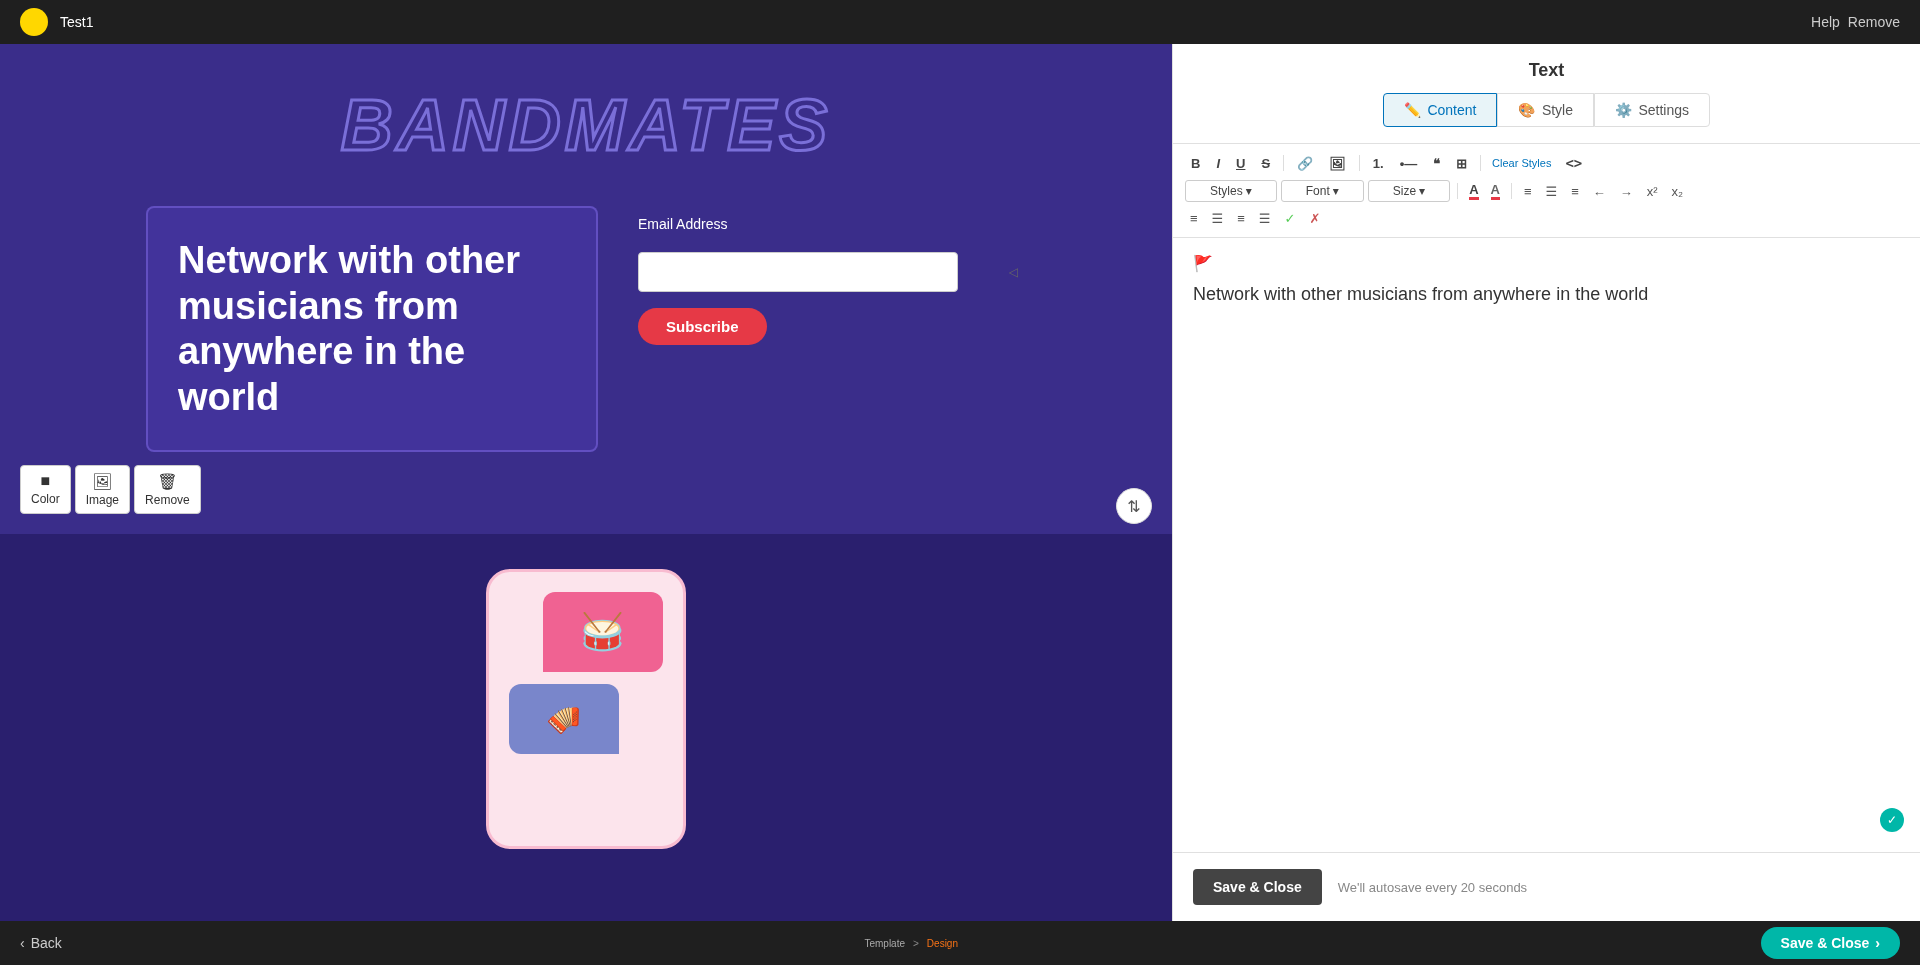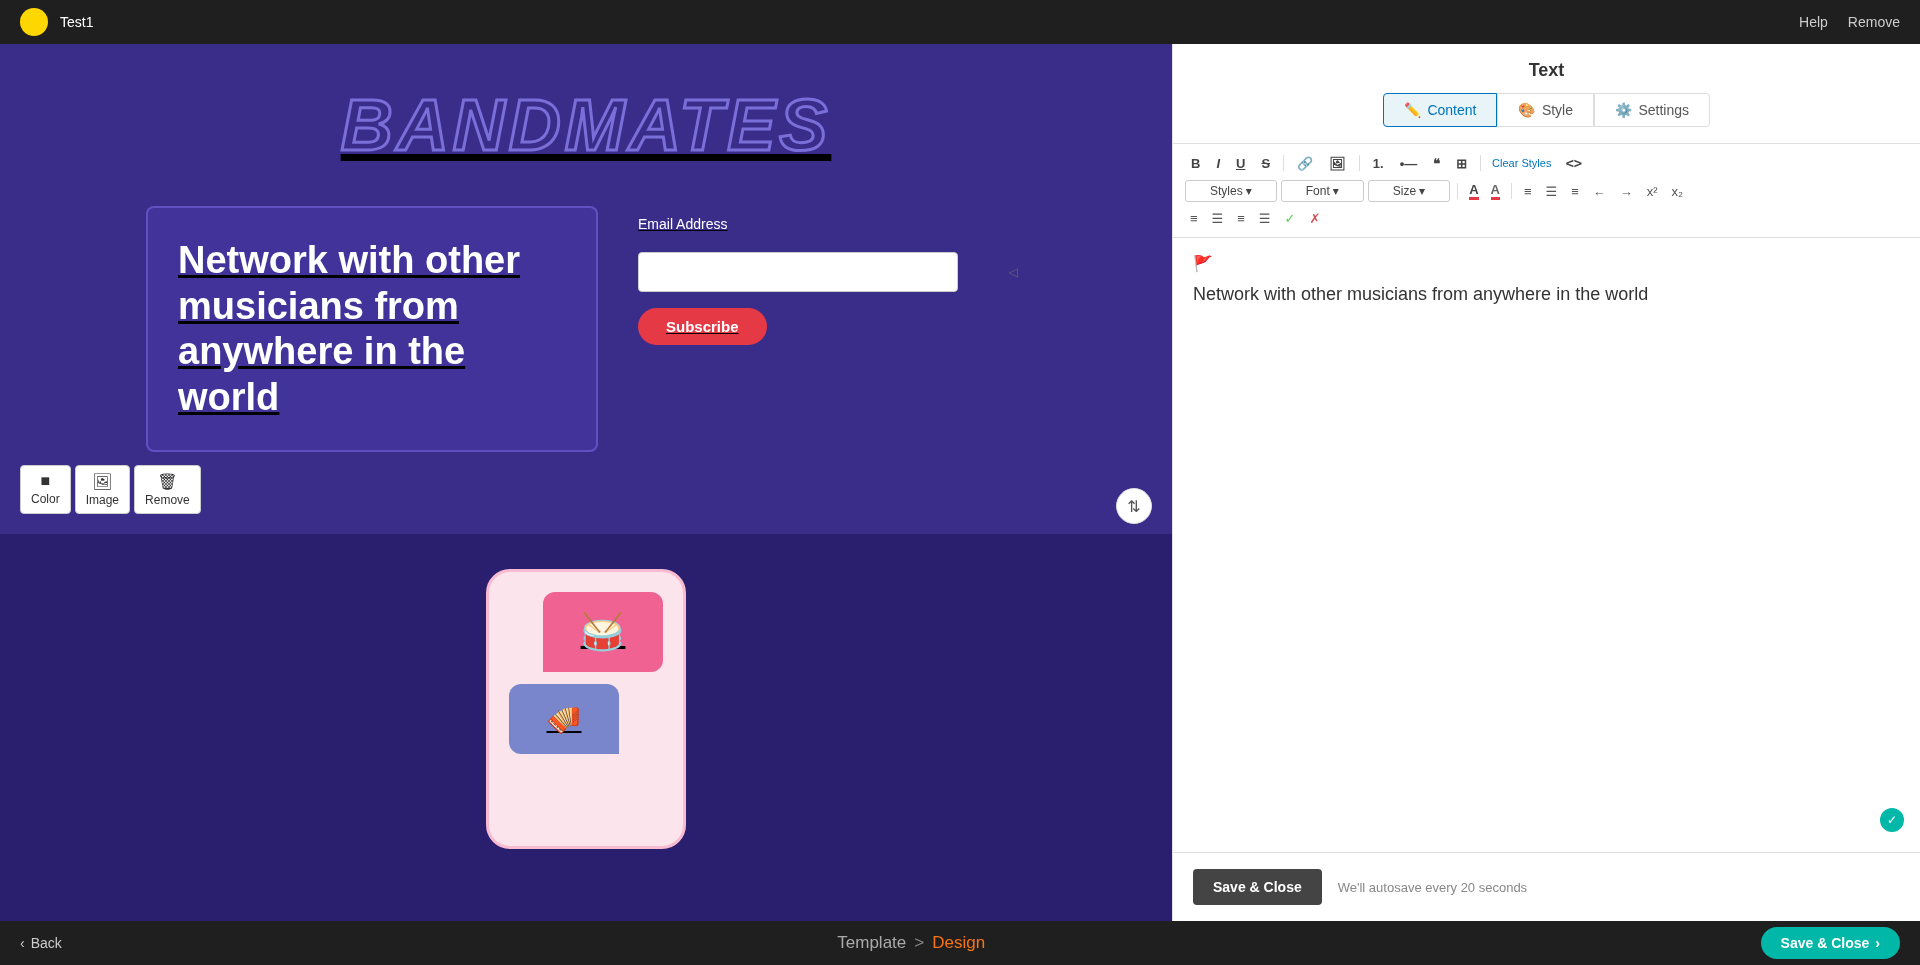--- a/index.html
+++ b/index.html
@@ -15,39 +15,39 @@
       padding: 0 20px;
       position: fixed;
       top: 0;
       left: 0;
       right: 0;
       z-index: 100;
     }
     .top-bar-left { display: flex; align-items: center; gap: 12px; }
     .mailchimp-logo { width: 28px; height: 28px; }
     .top-bar-title { color: #fff; font-size: 14px; font-weight: 500; }
-    .top-bar-right { display: flex; align-items: center; gap: 20px; }
+    .top-bar-right { display: flex; align-items: center; gap: 8px; }
     .top-bar-link { color: #ccc; font-size: 14px; cursor: pointer; text-decoration: none; }
 
     
     .bottom-bar {
       height: 44px;
       background: #1f1f1f;
       display: flex;
       align-items: center;
       justify-content: space-between;
       padding: 0 20px;
       position: fixed;
       bottom: 0;
       left: 0;
       right: 0;
       z-index: 100;
     }
     .back-btn { color: #ccc; font-size: 14px; cursor: pointer; display: flex; align-items: center; gap: 6px; }
-    .breadcrumb { color: #aaa; font-size: 17px; display: flex; align-items: center; gap: 8px; }
+    .breadcrumb { color: #aaa; font-size: 10px; display: flex; align-items: center; gap: 8px; }
     .breadcrumb-active { color: #f97316; font-weight: 500; }
     .save-close-btn-bottom {
       background: #00b7a8;
       color: #fff;
       border: none;
       border-radius: 20px;
       padding: 8px 20px;
       font-size: 14px;
       font-weight: 600;
       cursor: pointer;
@@ -62,21 +62,20 @@
       margin-top: 44px;
       height: calc(965px - 44px - 44px);
     }
 
     
     .canvas-area {
       flex: 1;
       background: #0c4a6e;
       overflow-y: auto;
       position: relative;
-      text-decoration: underline;
     }
 
     
     .email-hero {
       background: #3a2d8a;
       min-height: 490px;
       padding: 40px 0;
       display: flex;
       flex-direction: column;
       align-items: center;

